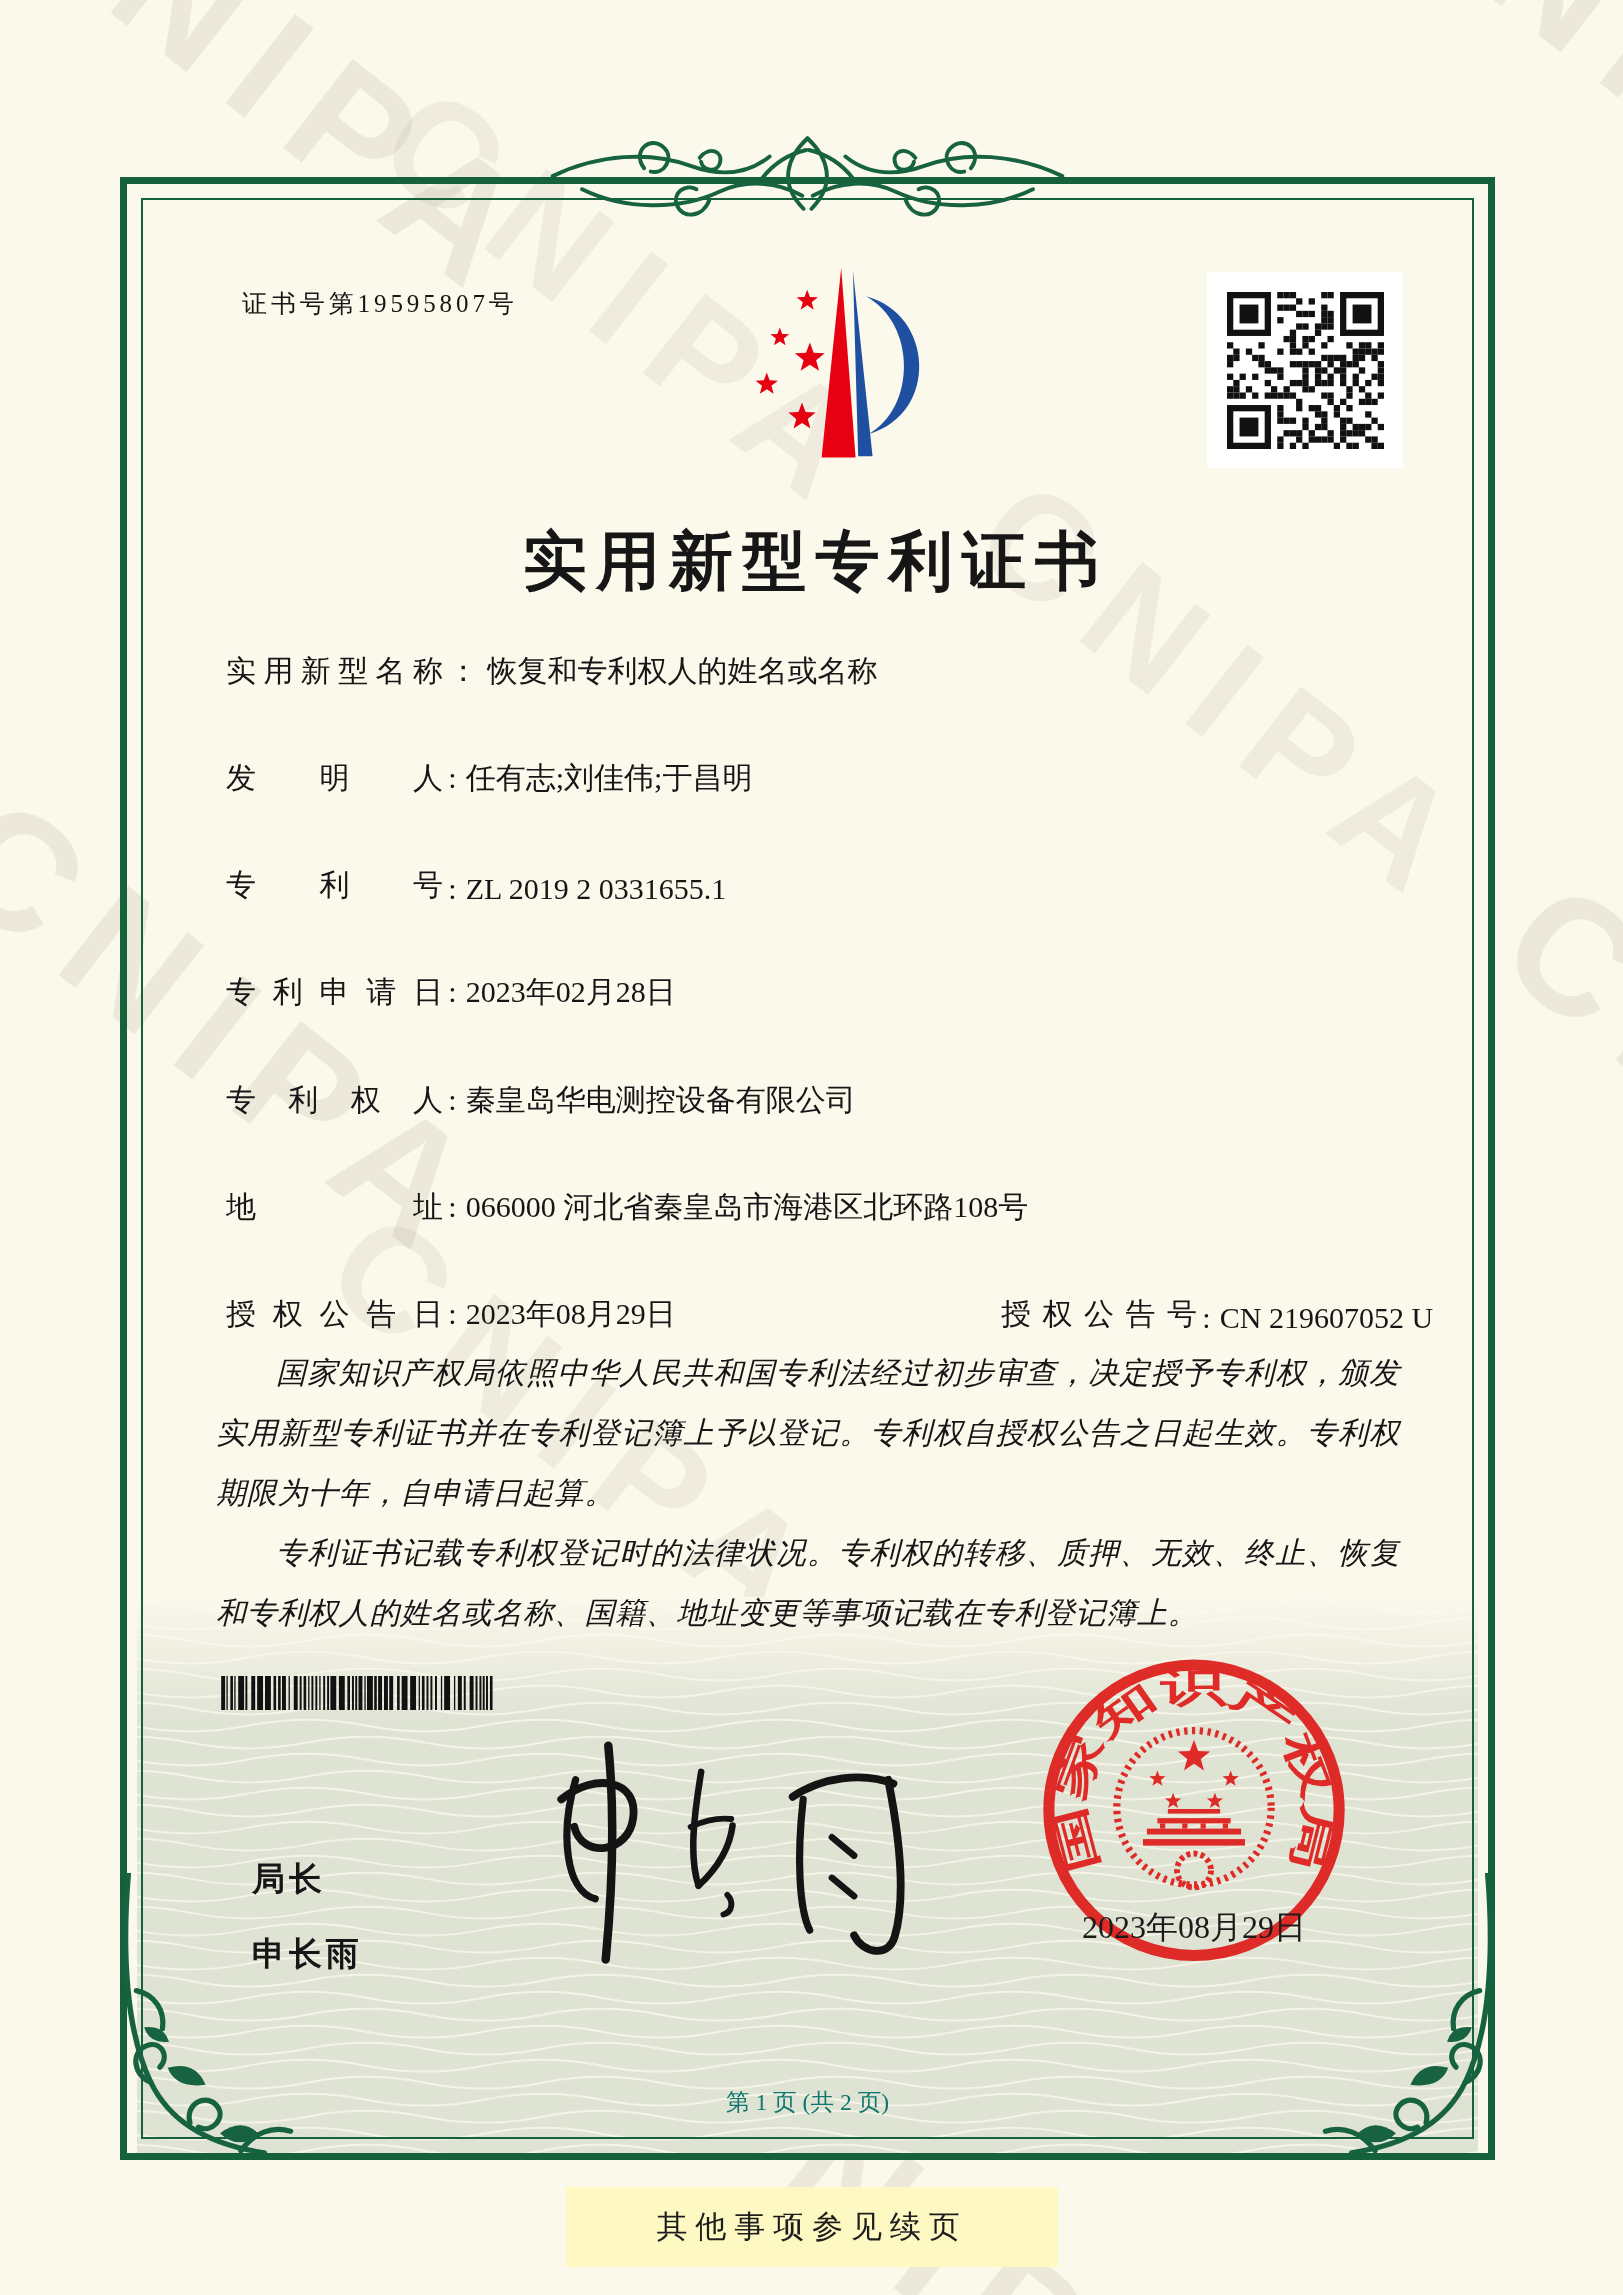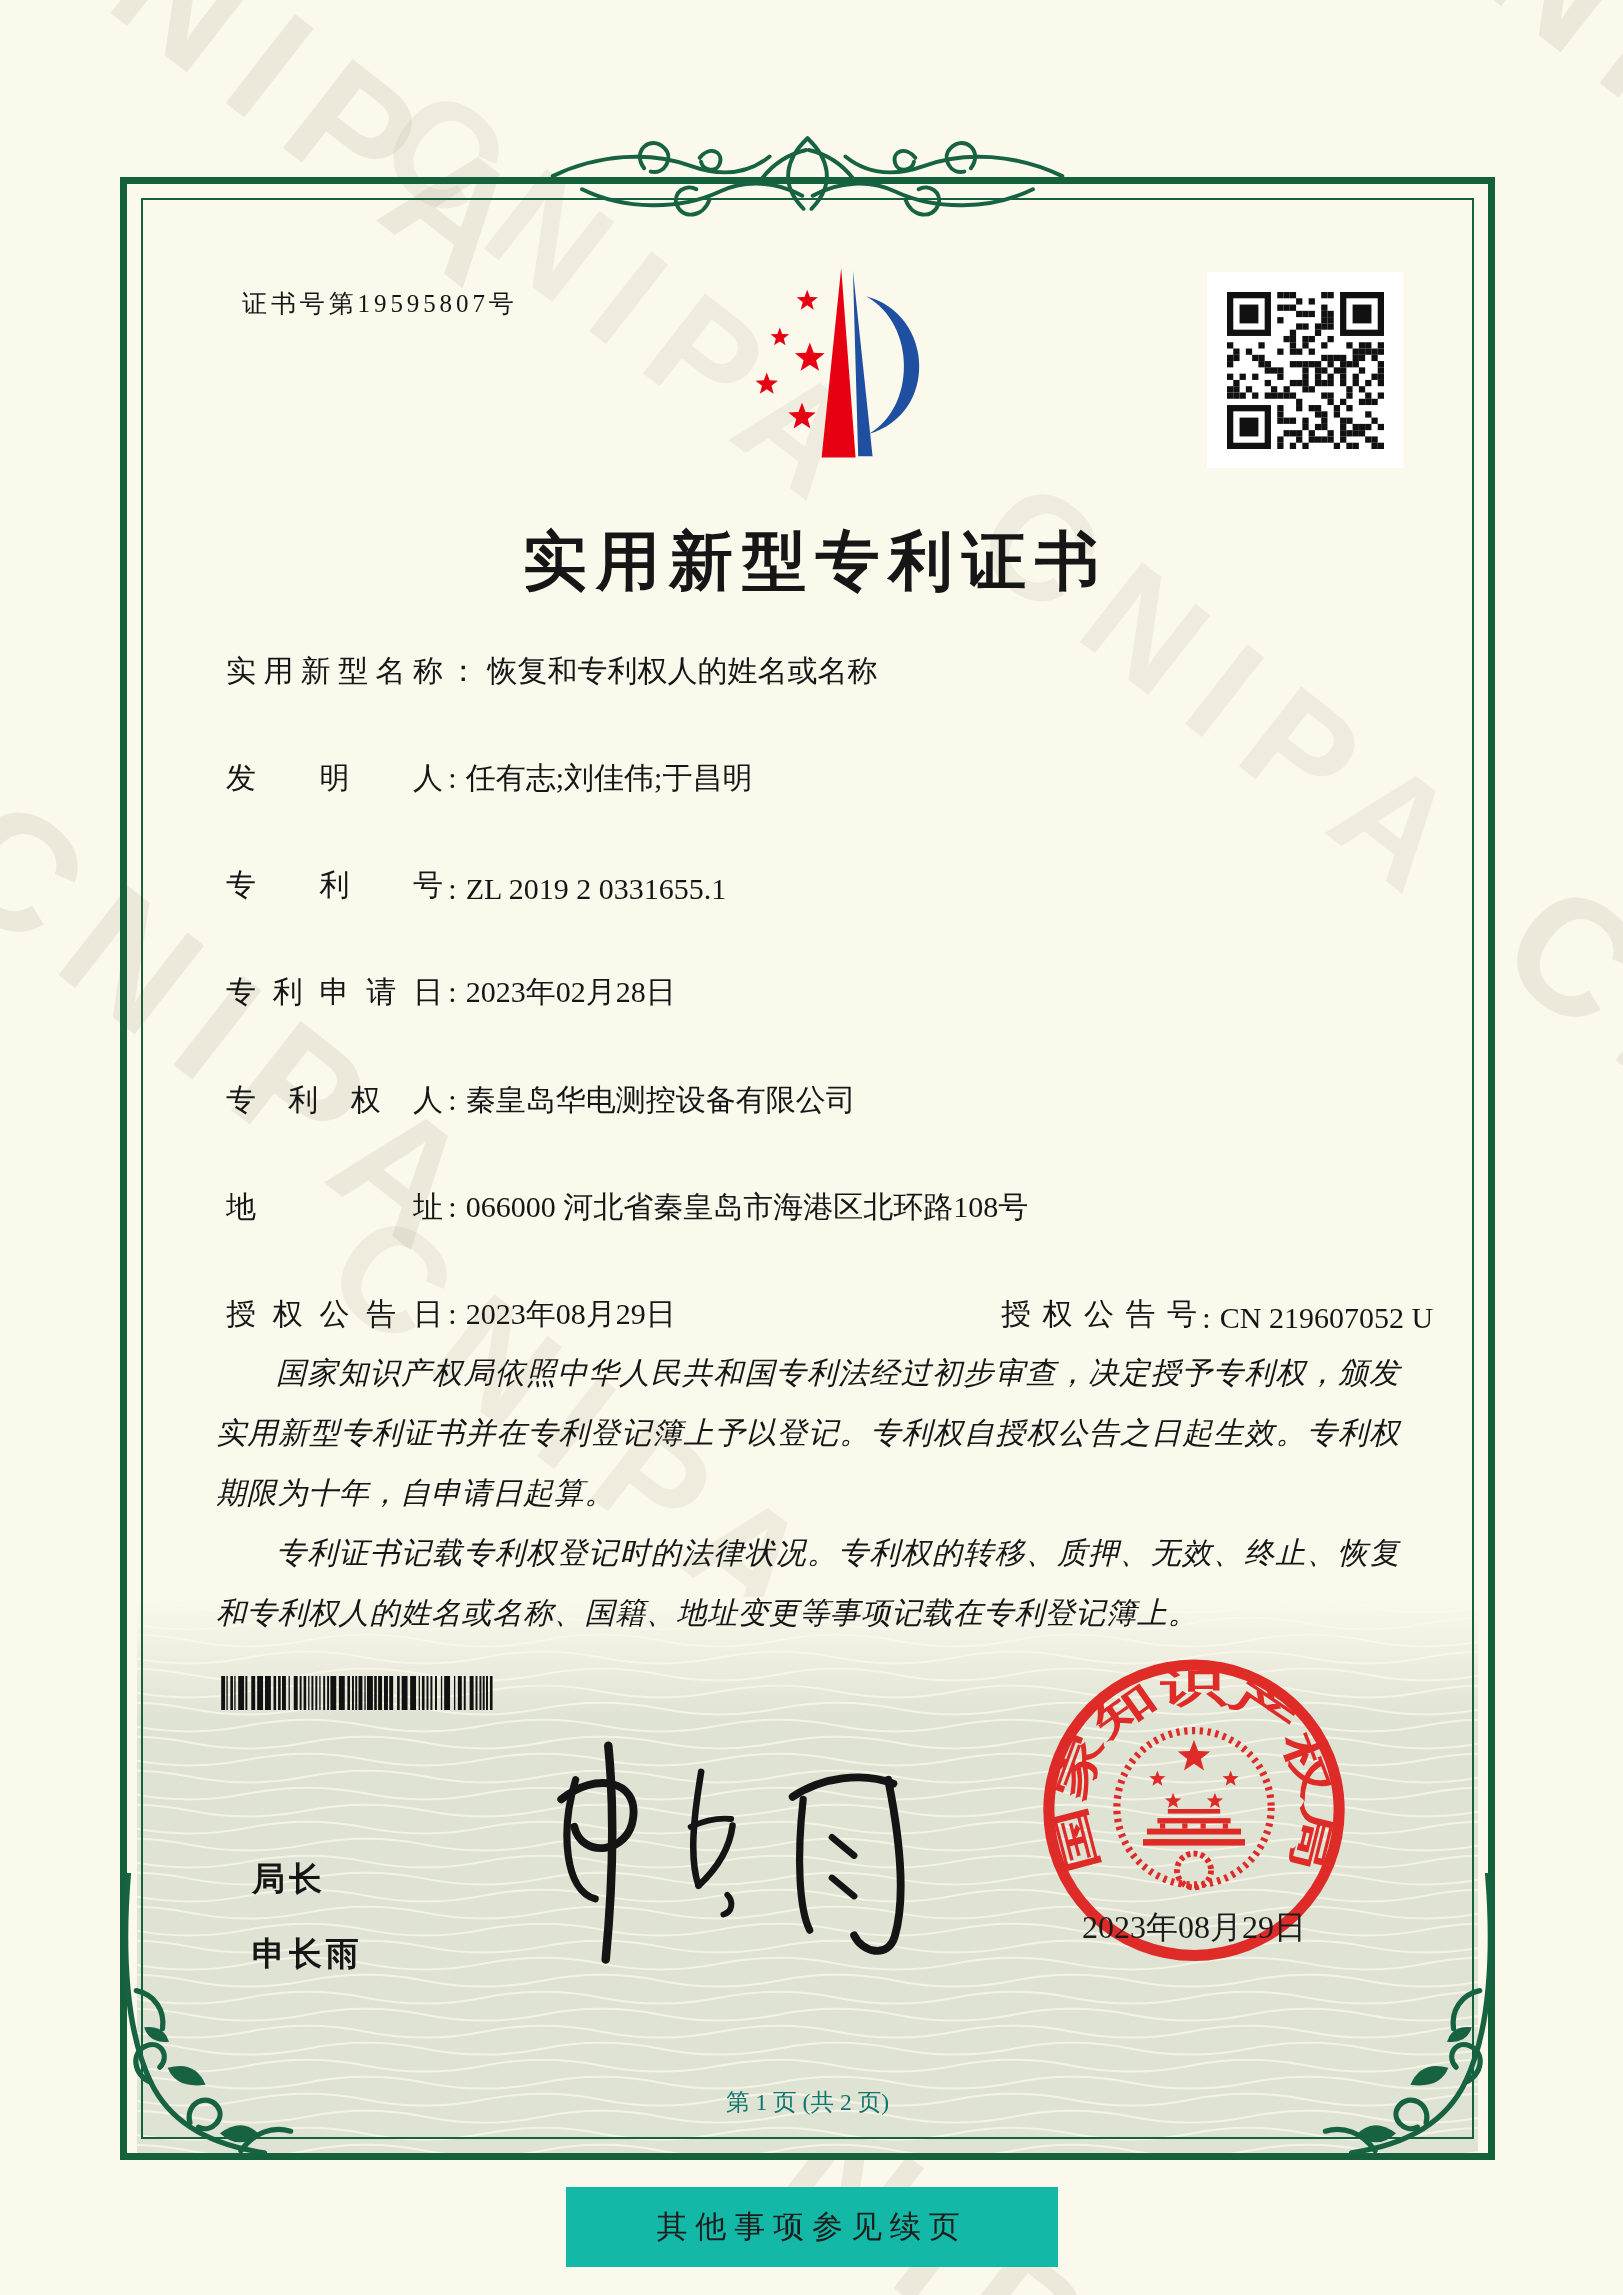--- a/index.html
+++ b/index.html
@@ -40,21 +40,21 @@
   
   .signer-label{position:absolute;left:252px;font-size:33px;font-weight:bold;
       font-family:Liberation Mono, monospace;z-index:6;letter-spacing:3.9px;}
   #signature{left:497px;top:1734px;z-index:6;}
   
   #seal{left:1024px;top:1639px;z-index:7;opacity:.95;}
   
   .orn{z-index:4;}
   
   #page-num{left:0;top:2086px;width:1615px;text-align:center;font-size:23.6px;color:#0f766e;z-index:5;}
-  #note-box{left:566px;top:2187px;width:492px;height:80px;background:#14b8a6;z-index:5;
+  #note-box{left:566px;top:2187px;width:492px;height:80px;background:#fef9c3;z-index:5;
       display:flex;align-items:center;justify-content:center;}
   #note-box span{font-size:31px;letter-spacing:7.9px;color:#1d1d1d;}
 </style>
 </head>
 <body>
 
 <div id="page">
 
   <div class="wm" style="left:-46px;top:-26px;font-size:164px;">CNIPA</div>
   <div class="wm" style="left:1328px;top:-46px;font-size:164px;">CNIPA</div>

